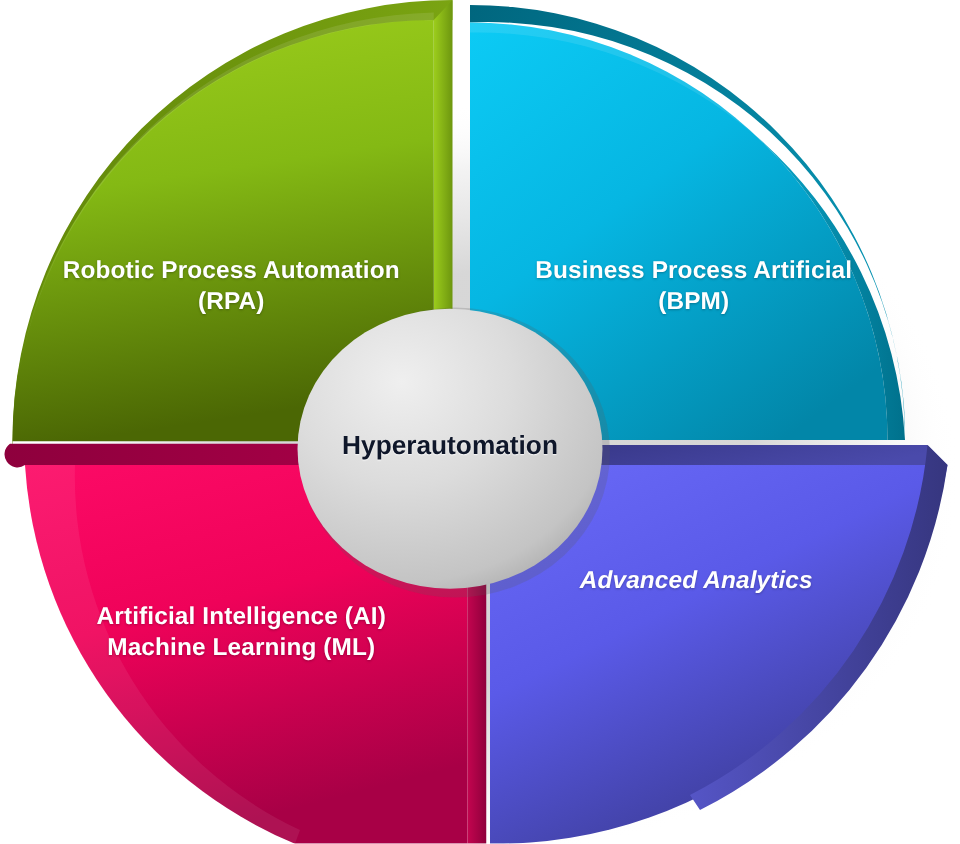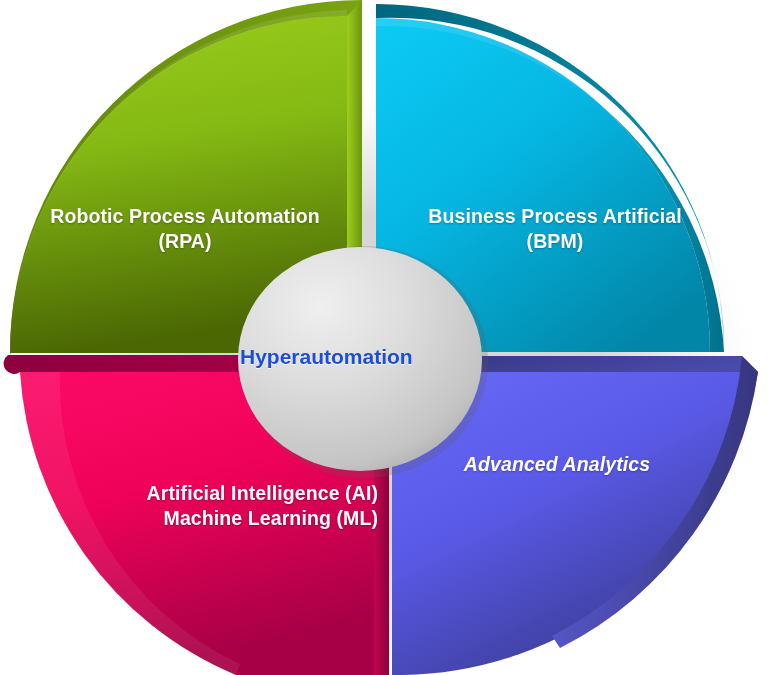--- a/index.html
+++ b/index.html
@@ -25,28 +25,28 @@
     font-size:19.5px;
     line-height:25px;
     text-align:center;
     letter-spacing:0.1px;
     text-shadow:0 1px 2px rgba(0,0,0,0.28);
     white-space:pre-line;
     pointer-events:auto;
   }
   #label-rpa  { left:10px;  top:204px; width:350px; }
   #label-bpm  { left:380px; top:204px; width:350px; }
-  #label-aiml { left:28px;  top:481px; width:350px;text-align:right; }
+  #label-aiml { left:18px;  top:481px; width:350px; }
   #label-aa   { left:392px; top:452px; width:330px;font-style:italic; }
 
   #hub-label {
     position:absolute;
     left:240px; top:344px; width:240px;
-    text-align:left;
-    color:#1d4ed8;
+    text-align:center;
+    color:#0f172a;
     font-weight:bold;
     font-size:21px;
     line-height:26px;
     text-shadow:0 1px 1px rgba(255,255,255,0.85);
   }
 </style>
 </head>
 <body>
 
 <div id="diagram-root">

